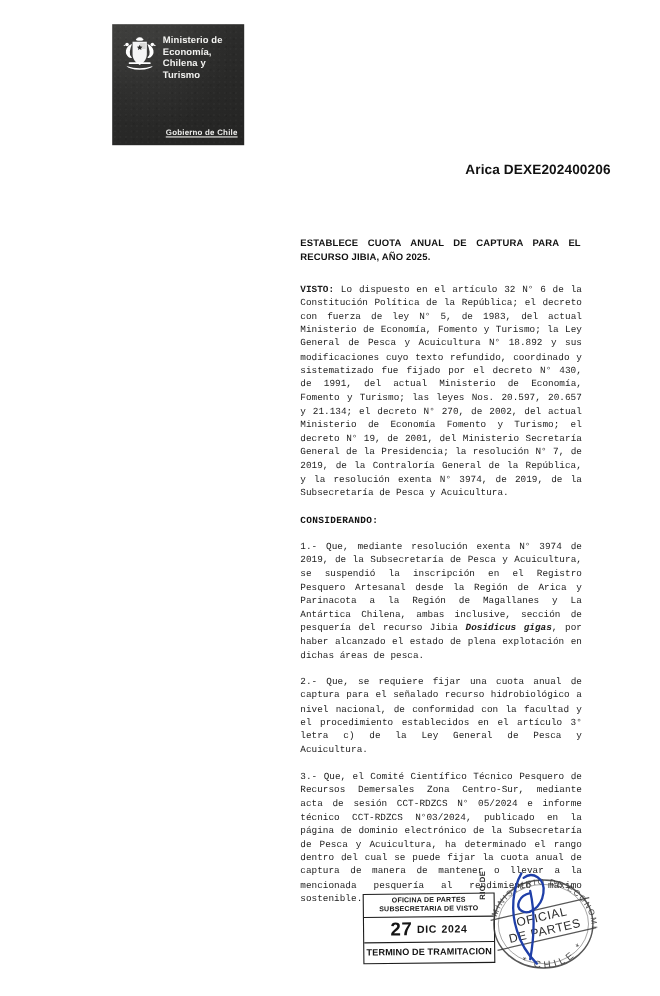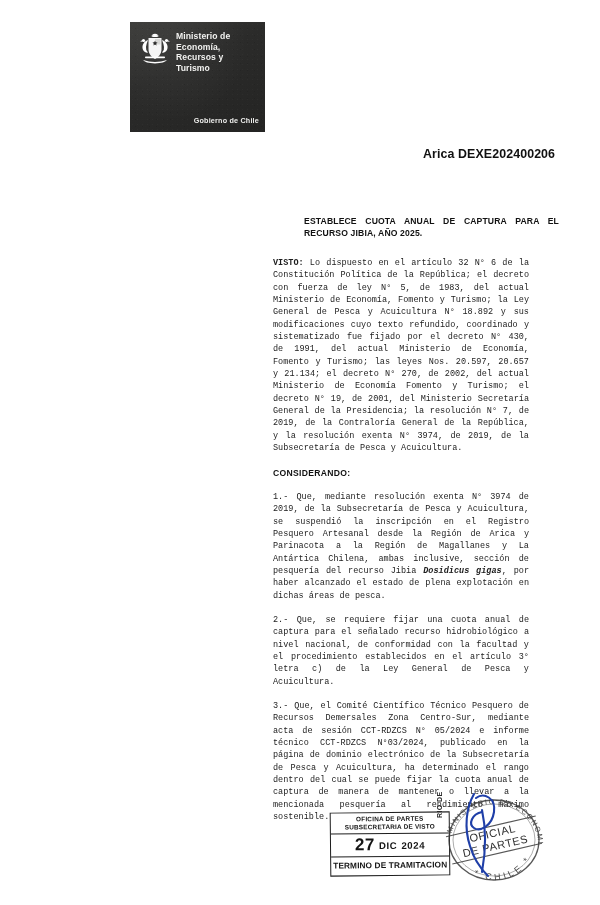--- a/index.html
+++ b/index.html
@@ -18,29 +18,28 @@
 
   .page {
     position: absolute;
     inset: 0;
     background: #ffffff;
   }
 
   
   .logo-block {
     position: absolute;
-    left: 130px;
+    left: 102px;
     top: 22px;
     width: 120px;
     height: 110px;
     background:
       radial-gradient(circle at 30% 20%, rgba(255,255,255,0.05), rgba(0,0,0,0) 60%),
       linear-gradient(155deg, #3a3a38 0%, #2b2b2a 40%, #242423 100%);
     overflow: hidden;
-    padding-left: 15px;
   }
   .logo-noise {
     position: absolute;
     inset: 0;
     opacity: .28;
     background-image:
       radial-gradient(rgba(255,255,255,.10) .6px, transparent .7px),
       radial-gradient(rgba(0,0,0,.35) .6px, transparent .7px);
     background-size: 5px 5px, 7px 7px;
     background-position: 0 0, 2px 3px;
@@ -66,20 +65,21 @@
   .logo-foot {
     position: absolute;
     left: 0;
     right: 6px;
     bottom: 7px;
     text-align: right;
     color: #eeeeec;
     font-size: 7.2px;
     font-weight: bold;
     letter-spacing: .2px;
+    text-decoration: underline;
   }
 
   
   .dept-lines {
     position: absolute;
     left: 113px;
     top: 146px;
     font-size: 8.3px;
     line-height: 11.4px;
     color: #2a2a2a;
@@ -101,21 +101,20 @@
     left: 273px;
     top: 215px;
     width: 255px;
     font-size: 8.6px;
     line-height: 12.4px;
     font-weight: bold;
     text-align: justify;
     text-align-last: left;
     letter-spacing: .15px;
     color: #111111;
-    margin-left: 31px;
   }
 
   .body-col {
     position: absolute;
     left: 273px;
     top: 257px;
     width: 256px;
   }
   .para {
     font-size: 8.5px;
@@ -129,20 +128,21 @@
   }
   .para.tight { margin-bottom: 15px; }
   .lead { font-weight: bold; }
   .heading {
     font-size: 8.6px;
     font-weight: bold;
     line-height: 12.4px;
     margin: 0 0 12px 0;
     letter-spacing: .3px;
     color: #111111;
+    font-family: Liberation Mono, monospace;
   }
   .sci { font-style: italic; font-weight: bold; }
 
   
   .stamp-rect {
     position: absolute;
     left: 330px;
     top: 812px;
     width: 118px;
     height: 62px;
@@ -247,21 +247,21 @@
 
           <path d="M8 56 q24 8 48 0 q-4 6 -24 7 q-20 -1 -24 -7 Z" fill="#ffffff"></path>
           <rect x="12" y="49" width="40" height="3.4" rx="1.6" fill="#ffffff"></rect>
         </g>
       </svg>
     </div>
 
     <div class="logo-title">
       <div>Ministerio de</div>
       <div>Economía,</div>
-      <div>Recursos y</div>
+      <div>Chilena y</div>
       <div>Turismo</div>
     </div>
 
     <div class="logo-foot">Gobierno de Chile</div>
   </div>
 
 
   <div class="folio-block">
     <div>Arica DEXE202400206</div>
   </div>

